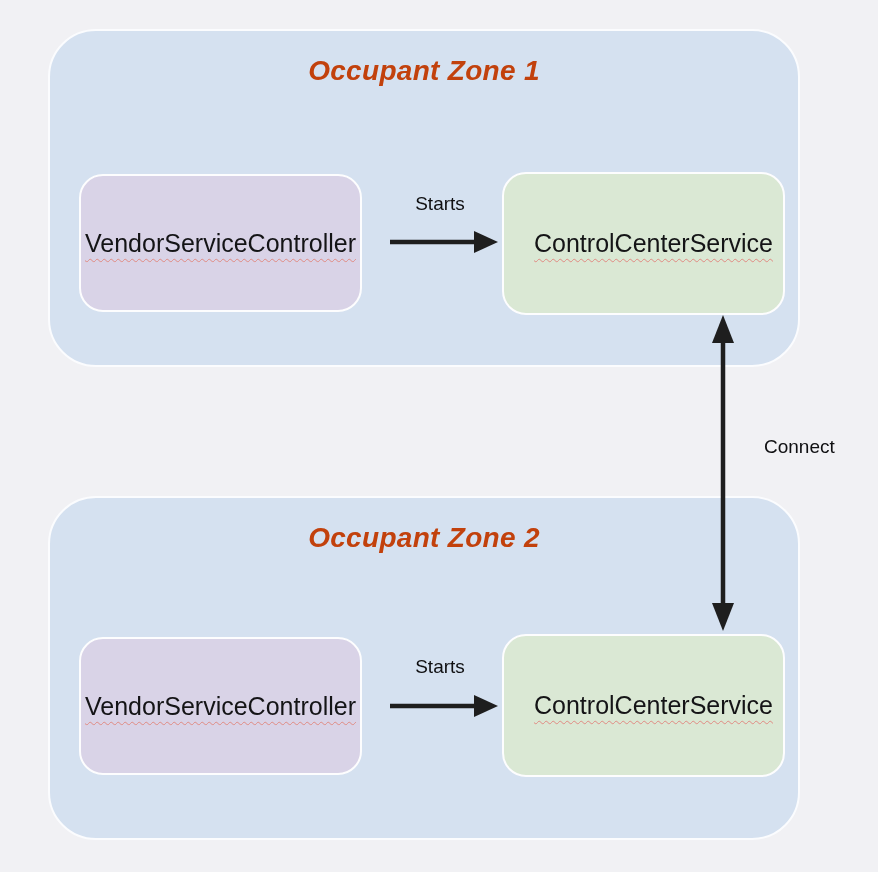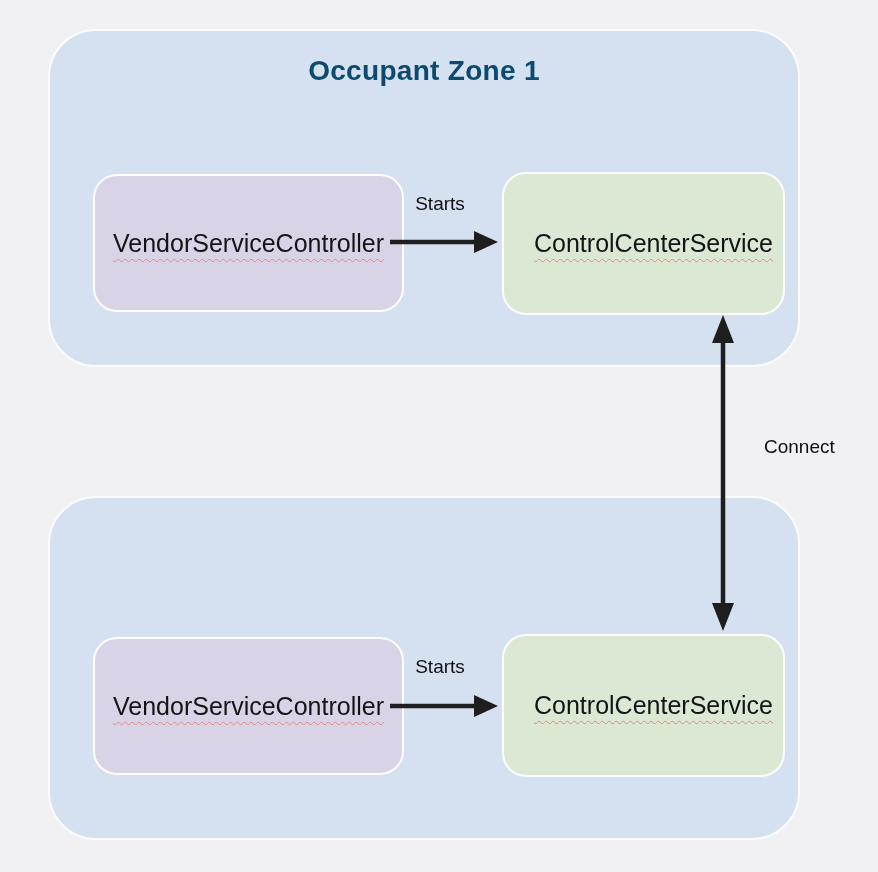--- a/index.html
+++ b/index.html
@@ -29,30 +29,31 @@
     border-radius:48px;
     box-sizing:border-box;
   }
   .zone--1{top:29px;height:338px;}
   .zone--2{top:496px;height:344px;}
   .zone-title{
     position:absolute;top:24px;left:0;right:0;
     text-align:center;
     font-size:28px;font-weight:bold;
     letter-spacing:.3px;
-    color:#0c4a6e;
+    color:#c2410c;
+    font-style:italic;
   }
   .node{
     position:absolute;
     box-sizing:border-box;
     border:2px solid var(--node-border);
     border-radius:24px;
     display:flex;align-items:center;justify-content:center;
   }
-  .node--vendor{background:var(--vendor-node-fill);left:43px;width:311px;height:138px;text-align:right;}
+  .node--vendor{background:var(--vendor-node-fill);left:29px;width:283px;height:138px;text-align:right;}
   .node--control{background:var(--control-node-fill);left:452px;width:283px;height:143px;padding-left:20px;}
   .zone--1 .node--vendor{top:143px;}
   .zone--1 .node--control{top:141px;}
   .zone--2 .node--vendor{top:139px;}
   .zone--2 .node--control{top:136px;}
   .node-label{
     font-size:25px;
     white-space:nowrap;
     color:#141416;
     text-decoration-line:underline;
@@ -86,20 +87,21 @@
     <div class="zone-title">Occupant Zone 1</div>
     <div class="node node--vendor">
       <span class="node-label">VendorServiceController</span>
     </div>
     <div class="node node--control">
       <span class="node-label">ControlCenterService</span>
     </div>
   </div>
 
   <div class="zone zone--2">
+    <div class="zone-title">Occupant Zone 2</div>
     <div class="node node--vendor">
       <span class="node-label">VendorServiceController</span>
     </div>
     <div class="node node--control">
       <span class="node-label">ControlCenterService</span>
     </div>
   </div>
 
   <div class="edge-label edge-label--starts-1">Starts</div>
   <div class="edge-label edge-label--starts-2">Starts</div>

